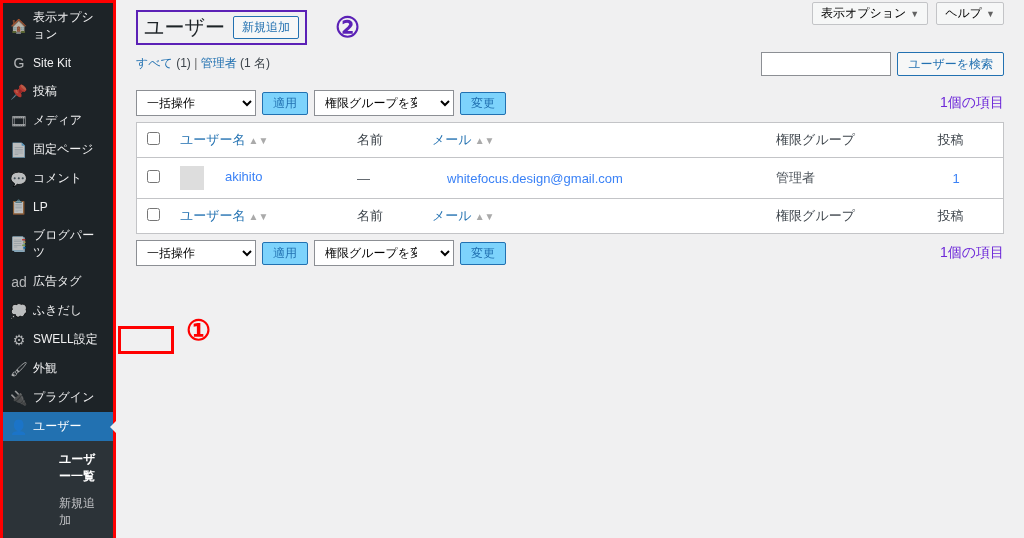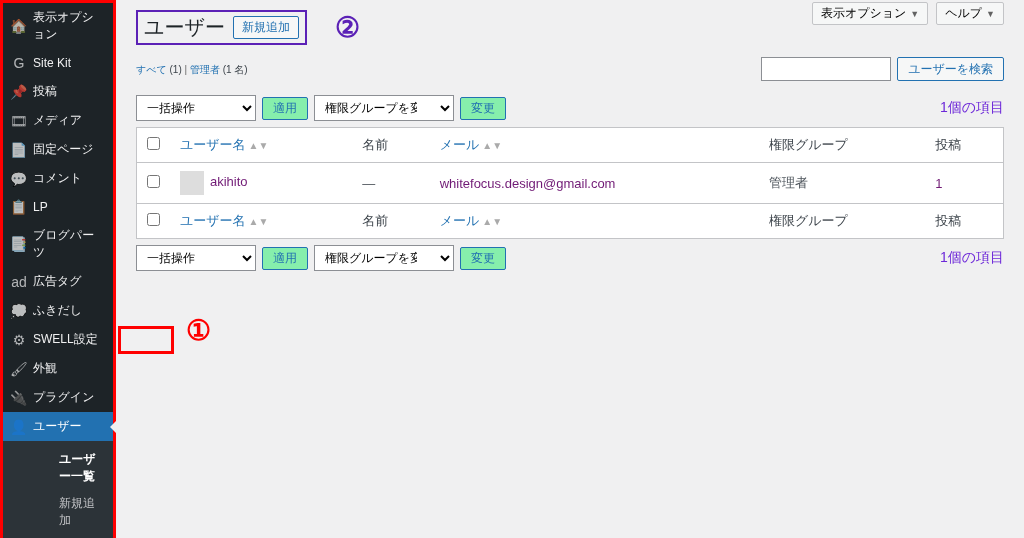--- a/index.html
+++ b/index.html
@@ -18,39 +18,39 @@
     
     .top-bar { position: absolute; top: 2px; right: 20px; display: flex; gap: 8px; }
     .top-btn { background: #f6f7f7; border: 1px solid #c3c4c7; padding: 2px 8px; font-size: 12px; cursor: pointer; border-radius: 2px; display: flex; align-items: center; gap: 4px; font-family: Liberation Serif, serif; }
     
     .page-head-wrap { display: flex; align-items: center; gap: 8px; padding: 10px 0 4px; }
     .page-head { display: inline-flex; align-items: center; gap: 8px; border: 2px solid #5b21b6; padding: 2px 6px; }
     .page-title { font-size: 20px; font-weight: 400; color: #1d2327; }
     .add-new-btn { background: #f6f7f7; border: 1px solid #2271b1; color: #2271b1; padding: 2px 8px; font-size: 12px; cursor: pointer; border-radius: 2px; }
     .annot-2 { color: #5b21b6; font-size: 28px; font-weight: bold; margin-left: 20px; }
     
-    .filter-row { padding: 6px 0; font-size: 10px; margin-top: 8px; }
+    .filter-row { padding: 6px 0; font-size: 12px; }
     .filter-row a { color: #2271b1; text-decoration: none; }
     .filter-sep { color: #666; }
     
     .search-row { display: flex; justify-content: flex-end; gap: 6px; margin-top: -26px; margin-bottom: 8px; }
     .search-input { border: 1px solid #8c8f94; padding: 2px 6px; width: 130px; height: 24px; }
     .search-btn { background: #f6f7f7; border: 1px solid #2271b1; color: #2271b1; padding: 2px 10px; font-size: 12px; cursor: pointer; border-radius: 2px; }
     
     .bulk-row { display: flex; align-items: center; gap: 6px; padding: 6px 0; }
     .bulk-select { border: 1px solid #8c8f94; padding: 2px 20px 2px 6px; font-size: 12px; height: 26px; background: #fff; }
-    .bulk-btn { background: #86efac; border: 1px solid #2271b1; color: #2271b1; padding: 2px 10px; font-size: 12px; cursor: pointer; border-radius: 2px; }
+    .bulk-btn { background: #7dd3fc; border: 1px solid #2271b1; color: #2271b1; padding: 2px 10px; font-size: 12px; cursor: pointer; border-radius: 2px; }
     .item-count { margin-left: auto; font-size: 14px; color: #6d28d9; }
     
     .users-table { width: 100%; border-collapse: collapse; background: #fff; border: 1px solid #c3c4c7; }
     .users-table th, .users-table td { padding: 8px 10px; text-align: left; font-size: 13px; font-weight: 400; }
     .users-table thead th { border-bottom: 1px solid #c3c4c7; }
     .users-table tfoot th { border-top: 1px solid #c3c4c7; }
     .users-table tbody td { color: #50575e; }
-    .users-table a { color: #701a75; text-decoration: none; }
+    .users-table a { color: #3b82f6; text-decoration: none; margin-left: 15px; }
     .sort-hdr { color: #2271b1; cursor: pointer; }
     .sort-arrow { color: #aaa; font-size: 10px; margin-left: 3px; }
     .cb-col { width: 28px; }
     .avatar { width: 24px; height: 24px; background: #ddd; display: inline-block; vertical-align: middle; margin-right: 6px; }
     .posts-col { text-align: right; }
     
     .annot-1-box { position: absolute; left: 2px; top: 326px; width: 56px; height: 28px; border: 3px solid #ff0000; z-index: 10; }
     .annot-1 { position: absolute; left: 70px; top: 314px; color: #ff0000; font-size: 28px; font-weight: bold; z-index: 10; }
     .chevron { font-size: 9px; opacity: 0.6; }
   </style>

